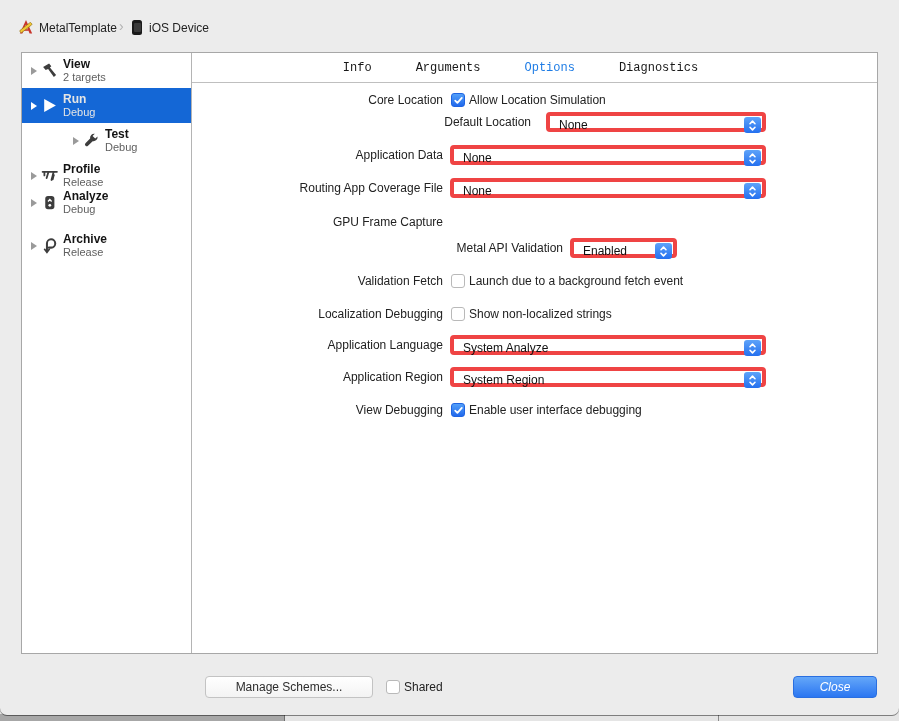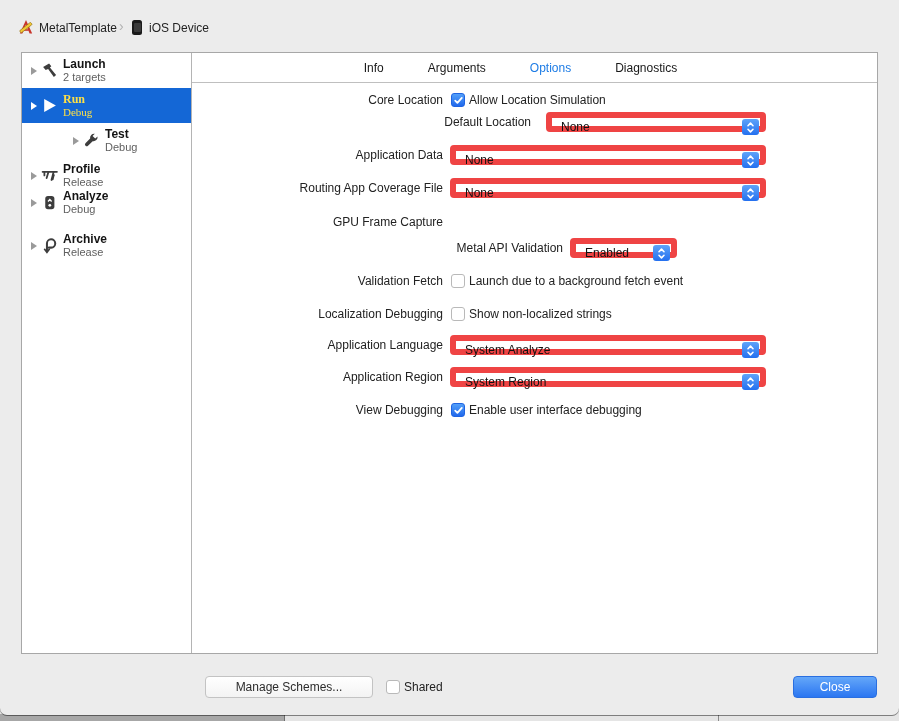--- a/index.html
+++ b/index.html
@@ -31,34 +31,34 @@
   .srow { position:absolute; left:22px; width:169px; height:35px; cursor:default; }
   .srow.selected { background:#1467d6; }
   .disc { position:absolute; left:9px; top:14px; width:0; height:0;
           border-left:6px solid #9a9a9a; border-top:4px solid transparent; border-bottom:4px solid transparent; }
   .selected .disc { border-left-color:#ffffff; }
   .sicon { position:absolute; left:19px; top:9px; width:17px; height:17px; color:#3d3d3d; }
   .selected .sicon { color:#ffffff; }
   .sicon svg { width:17px; height:17px; display:block; }
   .stitle { position:absolute; left:41px; top:4px; font-size:12px; font-weight:700; color:#141414; white-space:nowrap; }
   .ssub   { position:absolute; left:41px; top:18px; font-size:11px; color:#606060; white-space:nowrap; }
-  .selected .stitle, .selected .ssub { color:#fde047;font-family:Liberation Serif, serif; }
+  .selected .stitle, .selected .ssub { color:#e5e5e5; }
 
   
   .tabs { position:absolute; left:192px; top:53px; width:685px; height:29px; display:flex; align-items:center;
-          justify-content:center; gap:44px; transform:translateX(-14px); }
+          justify-content:center; gap:44px; transform:translateX(-14px);font-family:Liberation Mono, monospace; }
   .tab { font-size:12px; color:#181818; cursor:default; white-space:nowrap; }
   .tab.active { color:#1e7ce5; }
   .tabline { position:absolute; left:192px; top:82px; width:685px; height:1px; background:#bfbfbf; }
 
   
   .lbl { position:absolute; height:15px; line-height:15px; font-size:12px; color:#222; text-align:right; white-space:nowrap; }
   .cblbl { position:absolute; height:15px; line-height:15px; font-size:12px; color:#222; white-space:nowrap; }
 
-  .popup { position:absolute; height:20px; background:#fff; border:6px solid #ef4444; border-radius:4px; cursor:default; }
+  .popup { position:absolute; height:20px; background:#fff; border:4px solid #ef4444; border-radius:4px; cursor:default; }
   .popup-text { position:absolute; left:9px; top:0; height:18px; line-height:18px; font-size:12px; color:#111; white-space:nowrap; }
   .stepper { position:absolute; right:1px; top:1px; width:17px; height:16px; border-radius:3px;
              background:linear-gradient(#5ea3f9,#2470ef); display:flex; align-items:center; justify-content:center; }
 
   .checkbox { position:absolute; width:14px; height:14px; background:#fff; border:1px solid #b9b9b9; border-radius:3px; cursor:default; }
   .checkbox svg { display:none; position:absolute; left:1px; top:1px; }
   .checkbox.checked { background:linear-gradient(#53a0f9,#2169ec); border:1px solid #1f64e2; }
   .checkbox.checked svg { display:block; }
 
   
@@ -95,21 +95,21 @@
 
   <div class="sidebar"></div>
 
   <div class="srow" style="top:53px;">
     <span class="disc"></span>
     <span class="sicon">
       <svg viewBox="0 0 16 16">
           <path fill="currentColor" d="M2 4.6 L7.6 1.4 L9.7 4 L8.4 5.1 L14.2 12.3 L12.1 14 L6.7 6.5 L4.4 7.6 Z"></path>
         </svg>
     </span>
-    <span class="stitle">Launch</span>
+    <span class="stitle">View</span>
     <span class="ssub">2 targets</span>
   </div>
 
   <div class="srow selected" style="top:88px;">
     <span class="disc"></span>
     <span class="sicon">
       <svg viewBox="0 0 16 16">
           <path fill="currentColor" d="M3 1.8 L14 8 L3 14.2 Z"></path>
         </svg>
     </span>
@@ -270,15 +270,15 @@
         <path d="M2.2 5.7 L4.4 7.9 L8.8 2.9" stroke="#fff" stroke-width="1.8" fill="none" stroke-linecap="round" stroke-linejoin="round"></path>
       </svg>
   </span>
   <div class="cblbl" style="left:469px;top:403px;">Enable user interface debugging</div>
 
   <div class="fbtn" style="left:205px;width:168px;">Manage Schemes...</div>
   <span class="checkbox" style="left:386px;top:680px;">
     
   </span>
   <div class="cblbl" style="left:404px;top:680px;">Shared</div>
-  <div class="fbtn close" style="left:793px;width:84px;">Close</div>
+  <div class="fbtn close" style="left:793px;width:84px;font-style:italic;">Close</div>
 
 </div>
 
 </body></html>

